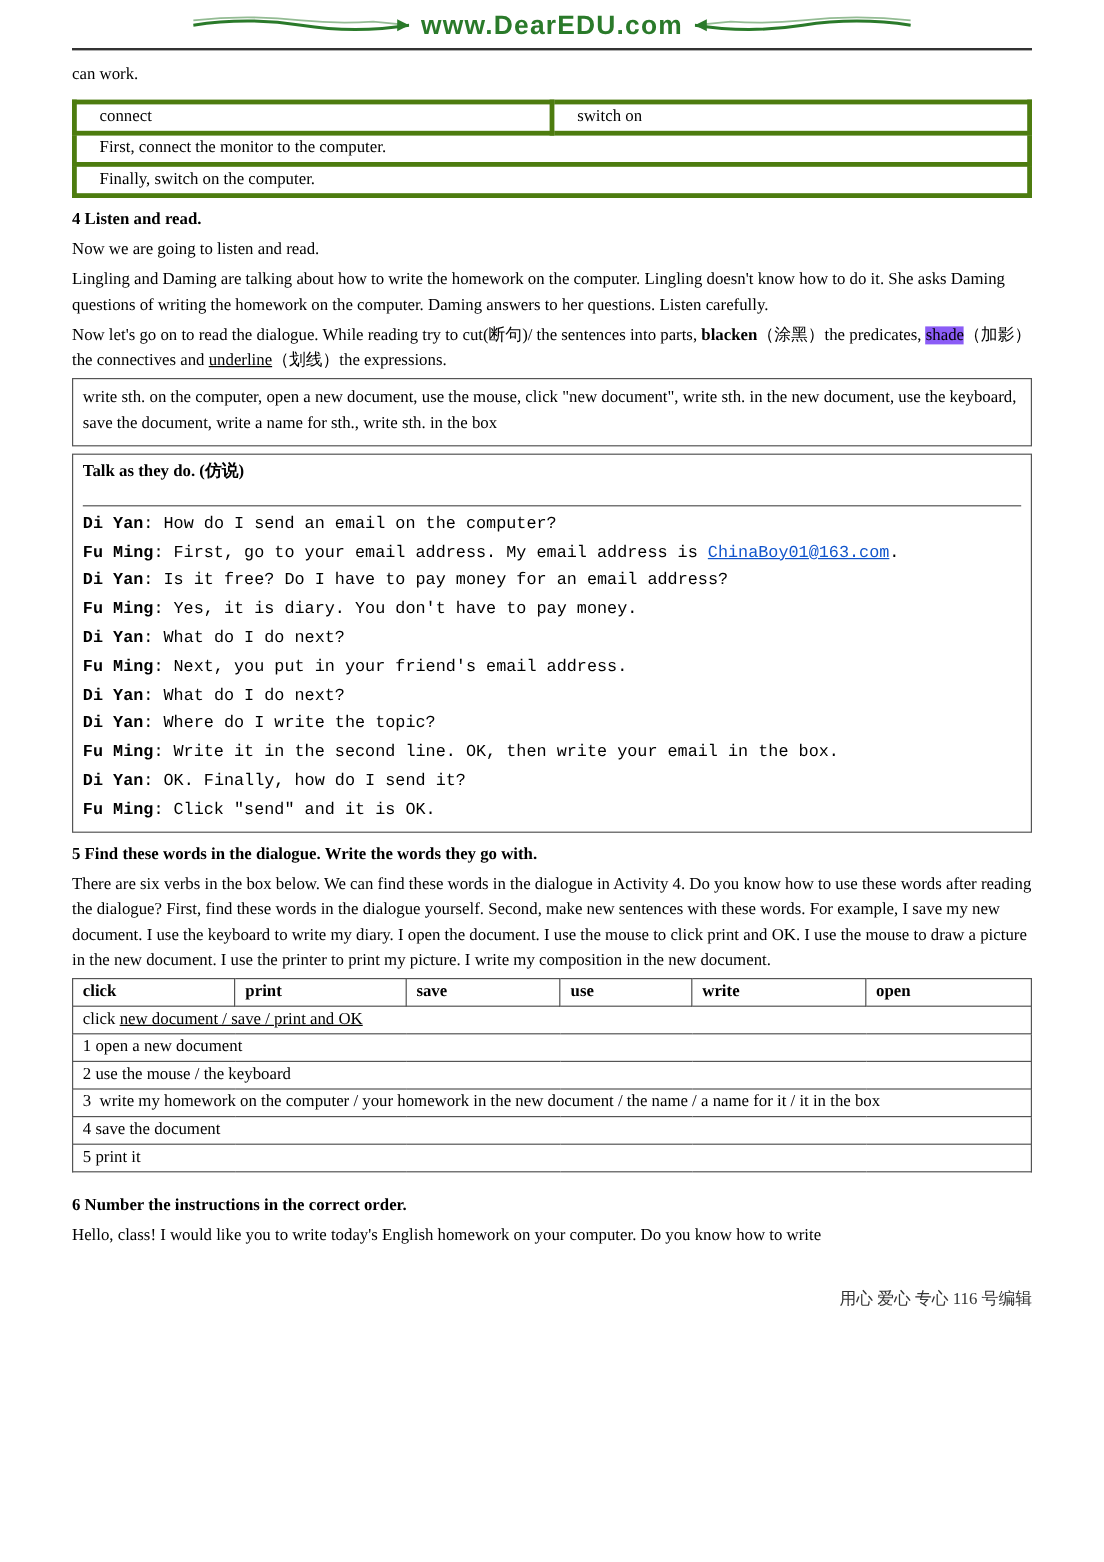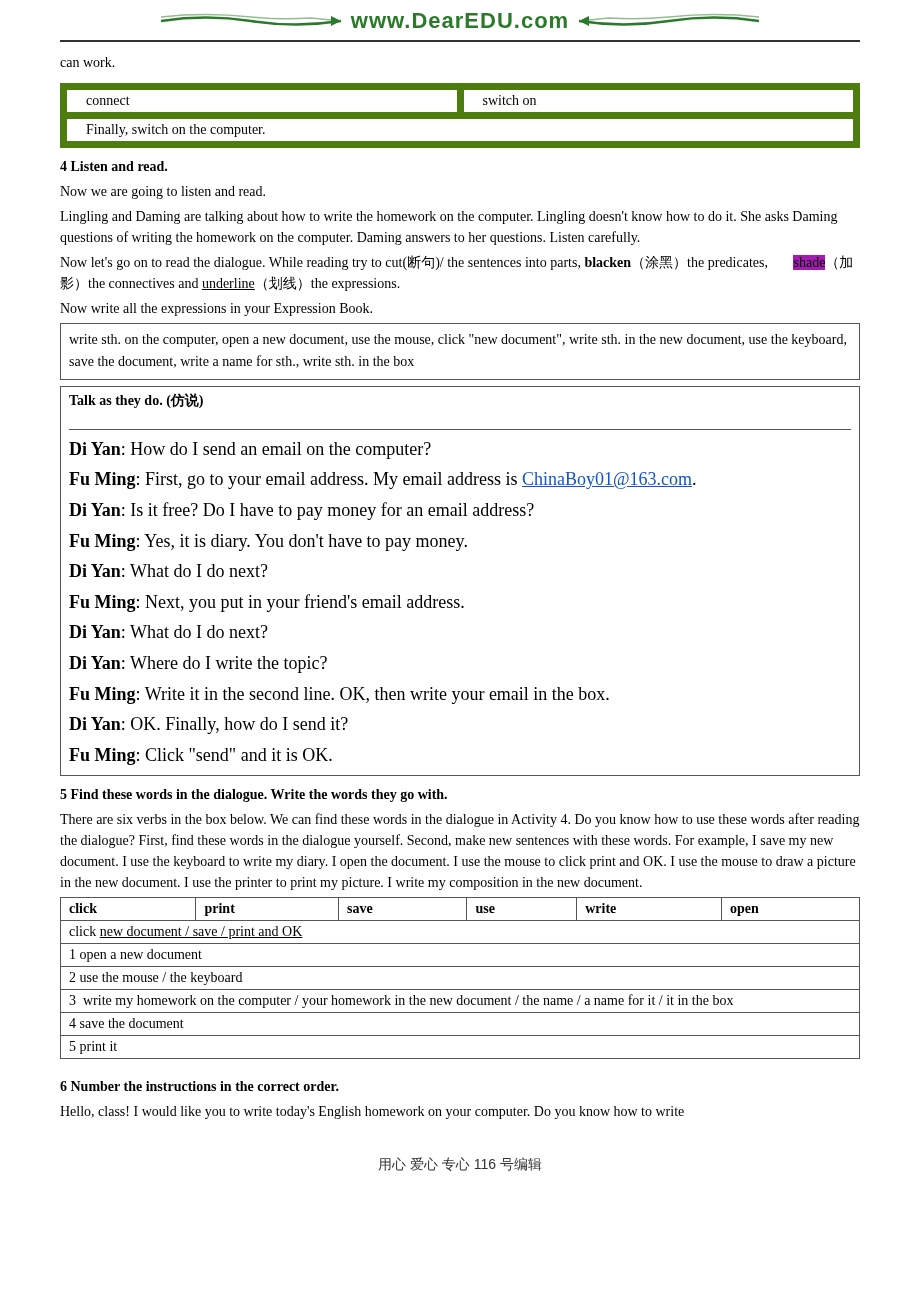--- a/index.html
+++ b/index.html
@@ -47,21 +47,21 @@
     }
     .can-work {
       padding: 2px 0 6px 0;
     }
     table.vocab-table {
       width: 100%;
       border-collapse: collapse;
       margin-bottom: 6px;
     }
     table.vocab-table td, table.vocab-table th {
-      border: 7px solid #4d7c0f;
+      border: 4px solid #4d7c0f;
       padding: 3px 19px;
       font-size: 14px;
     }
     .section-title {
       font-weight: bold;
       margin: 8px 0 4px 0;
       font-size: 14px;
     }
     p {
       margin-bottom: 4px;
@@ -81,33 +81,33 @@
       margin-bottom: 6px;
     }
     .talk-header {
       font-weight: bold;
       font-size: 14px;
       border-bottom: 1px solid #555;
       padding-bottom: 19px;
       margin-bottom: 4px;
     }
     .talk-line {
-      font-size: 18px;
+      font-size: 14px;
       line-height: 1.7;
+      font-family: Liberation Mono, monospace;
     }
     .talk-line .speaker {
       font-weight: bold;
     }
     .link-text {
       color: #1155cc;
       text-decoration: underline;
     }
     .shade-text {
-      background-color: #a21caf;
-      margin-left: 22px;
+      background-color: #8b5cf6;
     }
     .underline-text {
       text-decoration: underline;
     }
     .bold-text {
       font-weight: bold;
     }
     .words-table {
       width: 100%;
       border-collapse: collapse;
@@ -117,25 +117,25 @@
       border: 1px solid #555;
       padding: 3px 8px;
       font-size: 14px;
       vertical-align: top;
     }
     .words-table .words-header td {
       font-weight: bold;
       background: #fff;
     }
     .footer {
-      text-align: center;
+      text-align: right;
       margin-top: 34px;
       font-size: 14px;
       color: #333;
-      font-family: Liberation Sans, sans-serif;
+      font-family: Liberation Serif, serif;
     }
   </style>
 </head>
 <body>
 
 <div class="page">
 
   <div class="header">
     <div class="header-inner">
       <div class="wing-left">
@@ -158,35 +158,37 @@
 
   <p class="can-work">can work.</p>
 
   <table class="vocab-table">
     <tbody>
         <tr>
       <td style="width:50%">connect</td>
       <td style="width:50%">switch on</td>
     </tr>
     <tr>
+      <td colspan="2">First, connect the monitor to the computer.</td>
+    </tr>
+    <tr>
       <td colspan="2">Finally, switch on the computer.</td>
     </tr>
   </tbody>
     </table>
 
   <p class="section-title">
     <span>4 Listen and read.</span>
   </p>
   <p>Now we are going to listen and read.</p>
   <p>Lingling and Daming are talking about how to write the homework on the computer. Lingling doesn't know how to do it. She asks Daming questions of writing the homework on the computer. Daming answers to her questions. Listen carefully.</p>
 
   <p>
     <span>Now let's go on to read the dialogue. While reading try to cut(</span><span>断句</span><span>)/ the sentences into parts, </span><span class="bold-text">blacken</span><span>（涂黑）the predicates, </span><span class="shade-text">shade</span><span>（加影）the connectives and </span><span class="underline-text">underline</span><span>（划线）the expressions.</span>
   </p>
-  <p>  Now write all the expressions in your Expression Book.</p>
 
   <div class="bordered-box">write sth. on the computer, open a new document, use the mouse, click "new document", write sth. in the new document, use the keyboard, save the document, write a name for sth., write sth. in the box</div>
 
   <div class="talk-box">
     <div class="talk-header">
       <span>Talk as they do. (仿说)</span>
     </div>
     <div class="talk-line">
       <span class="speaker">Di Yan</span><span>: How do I send an email on the computer?</span>
     </div>

